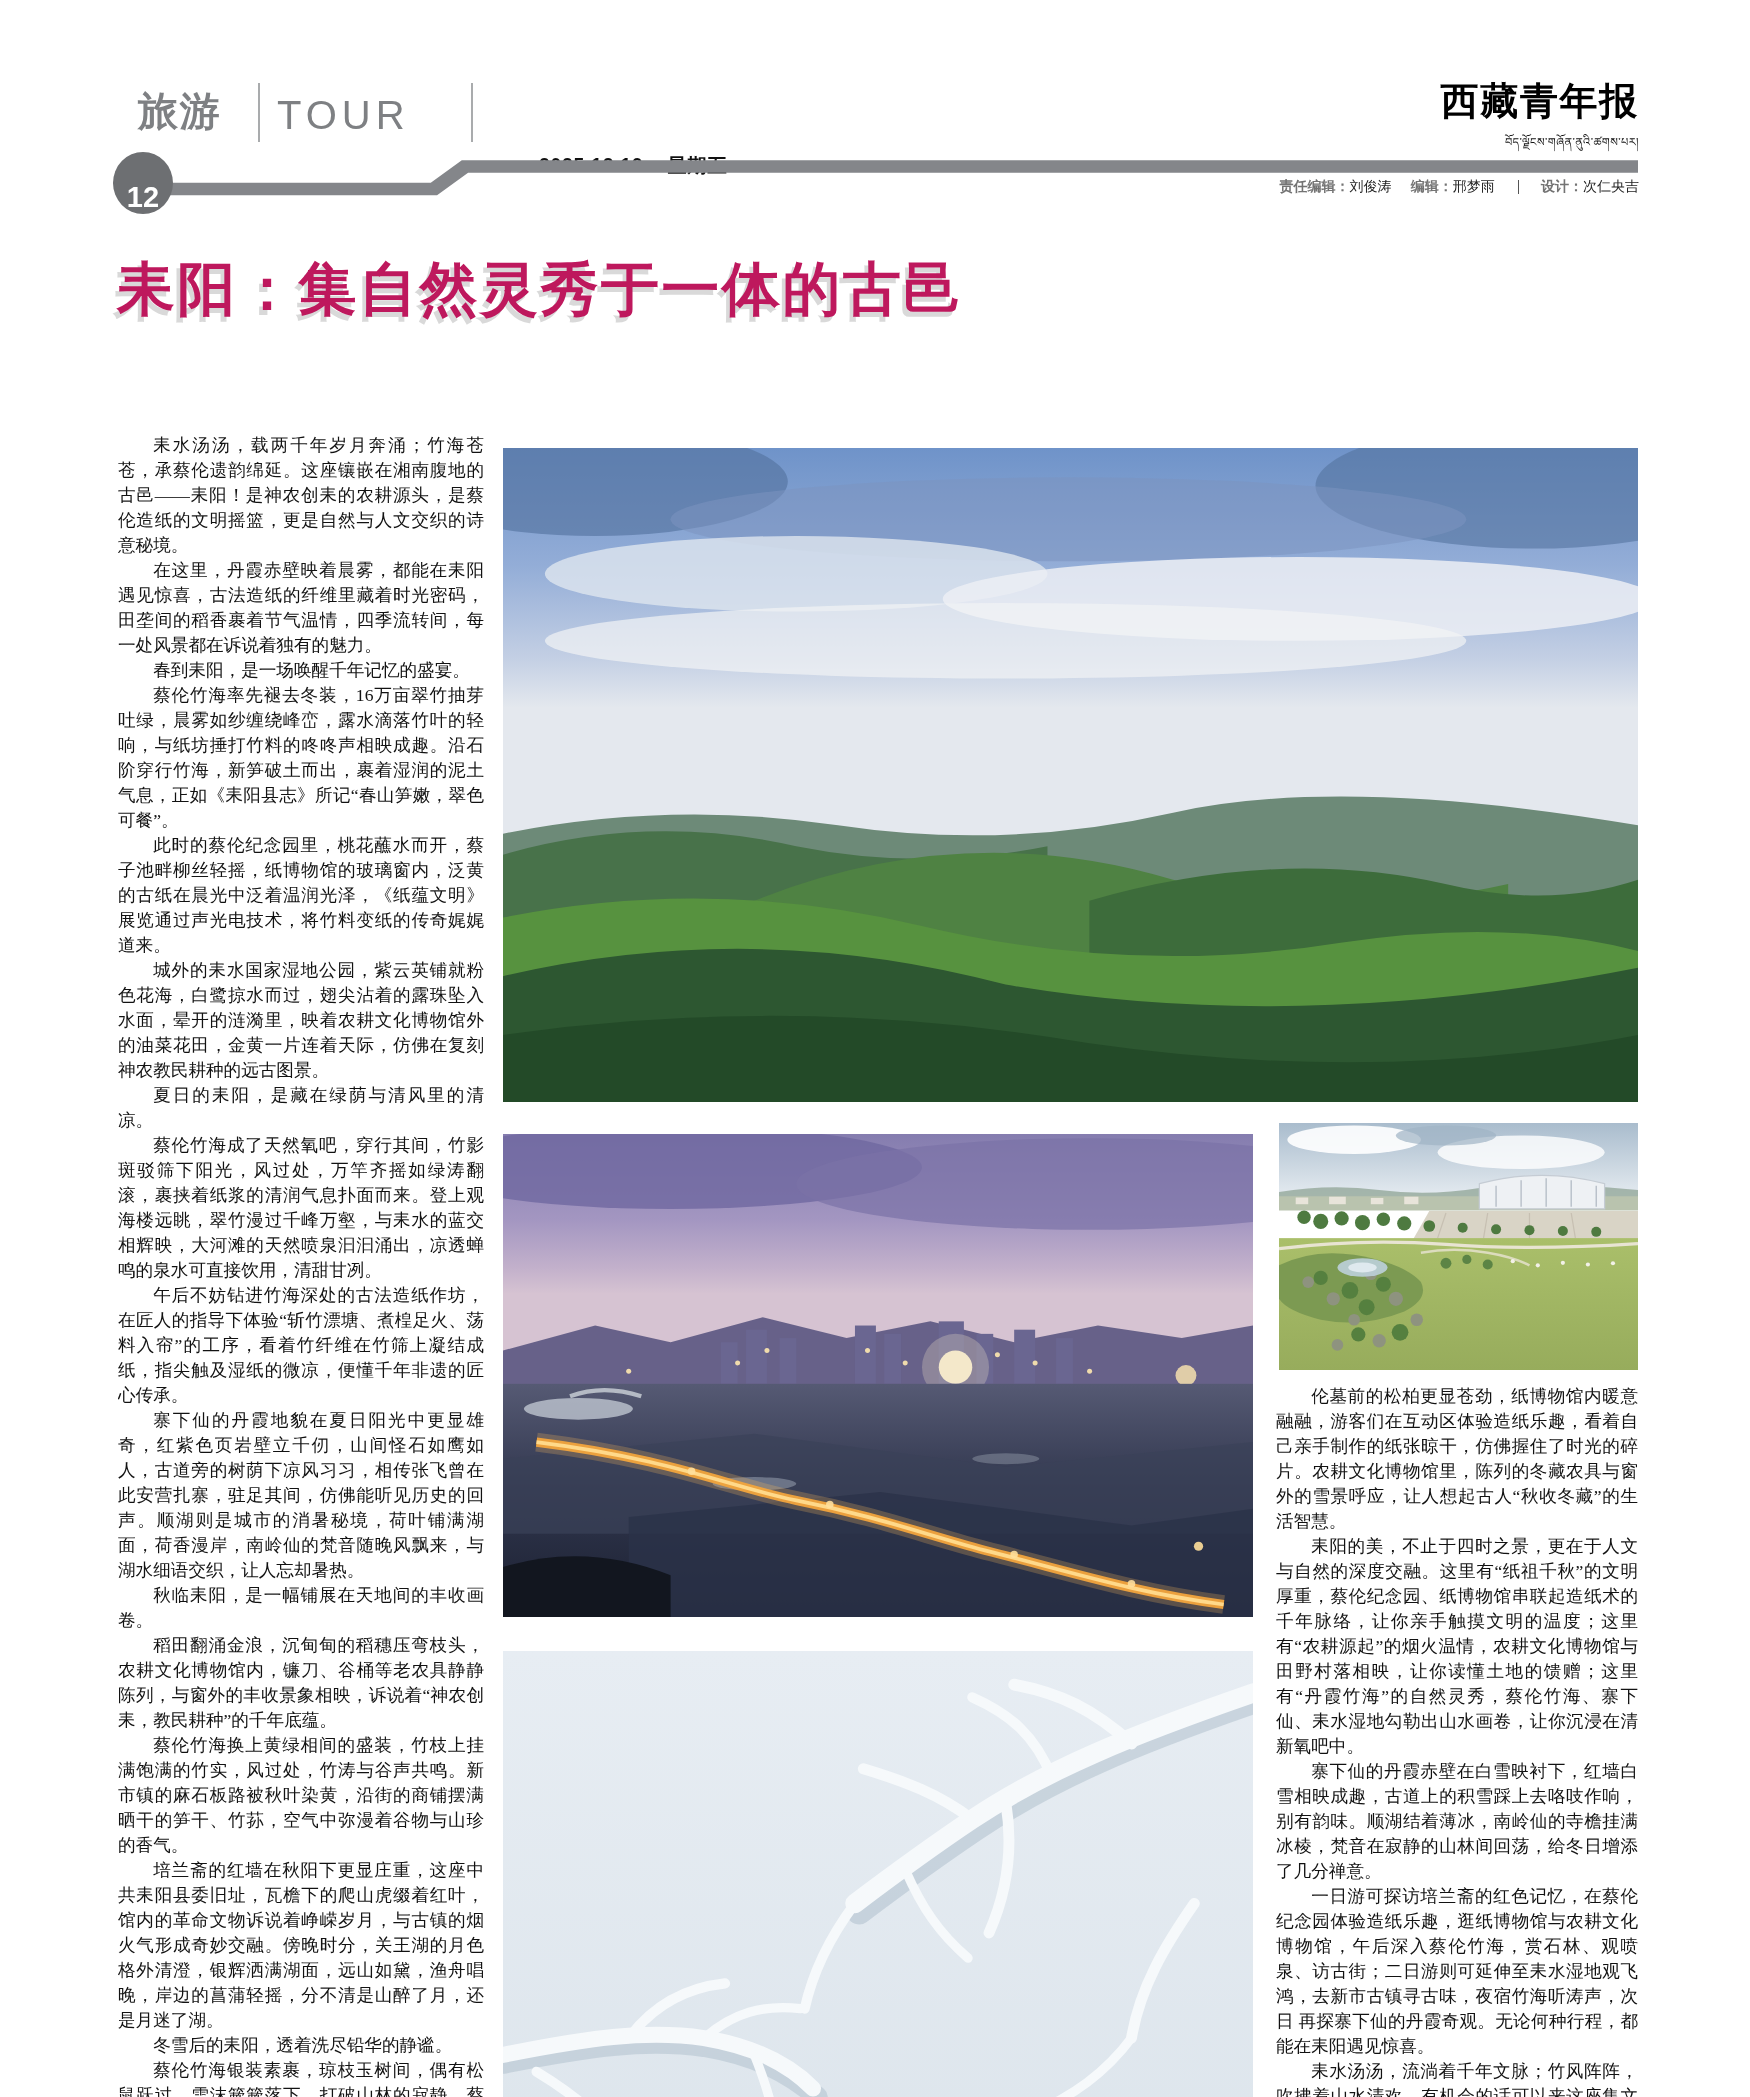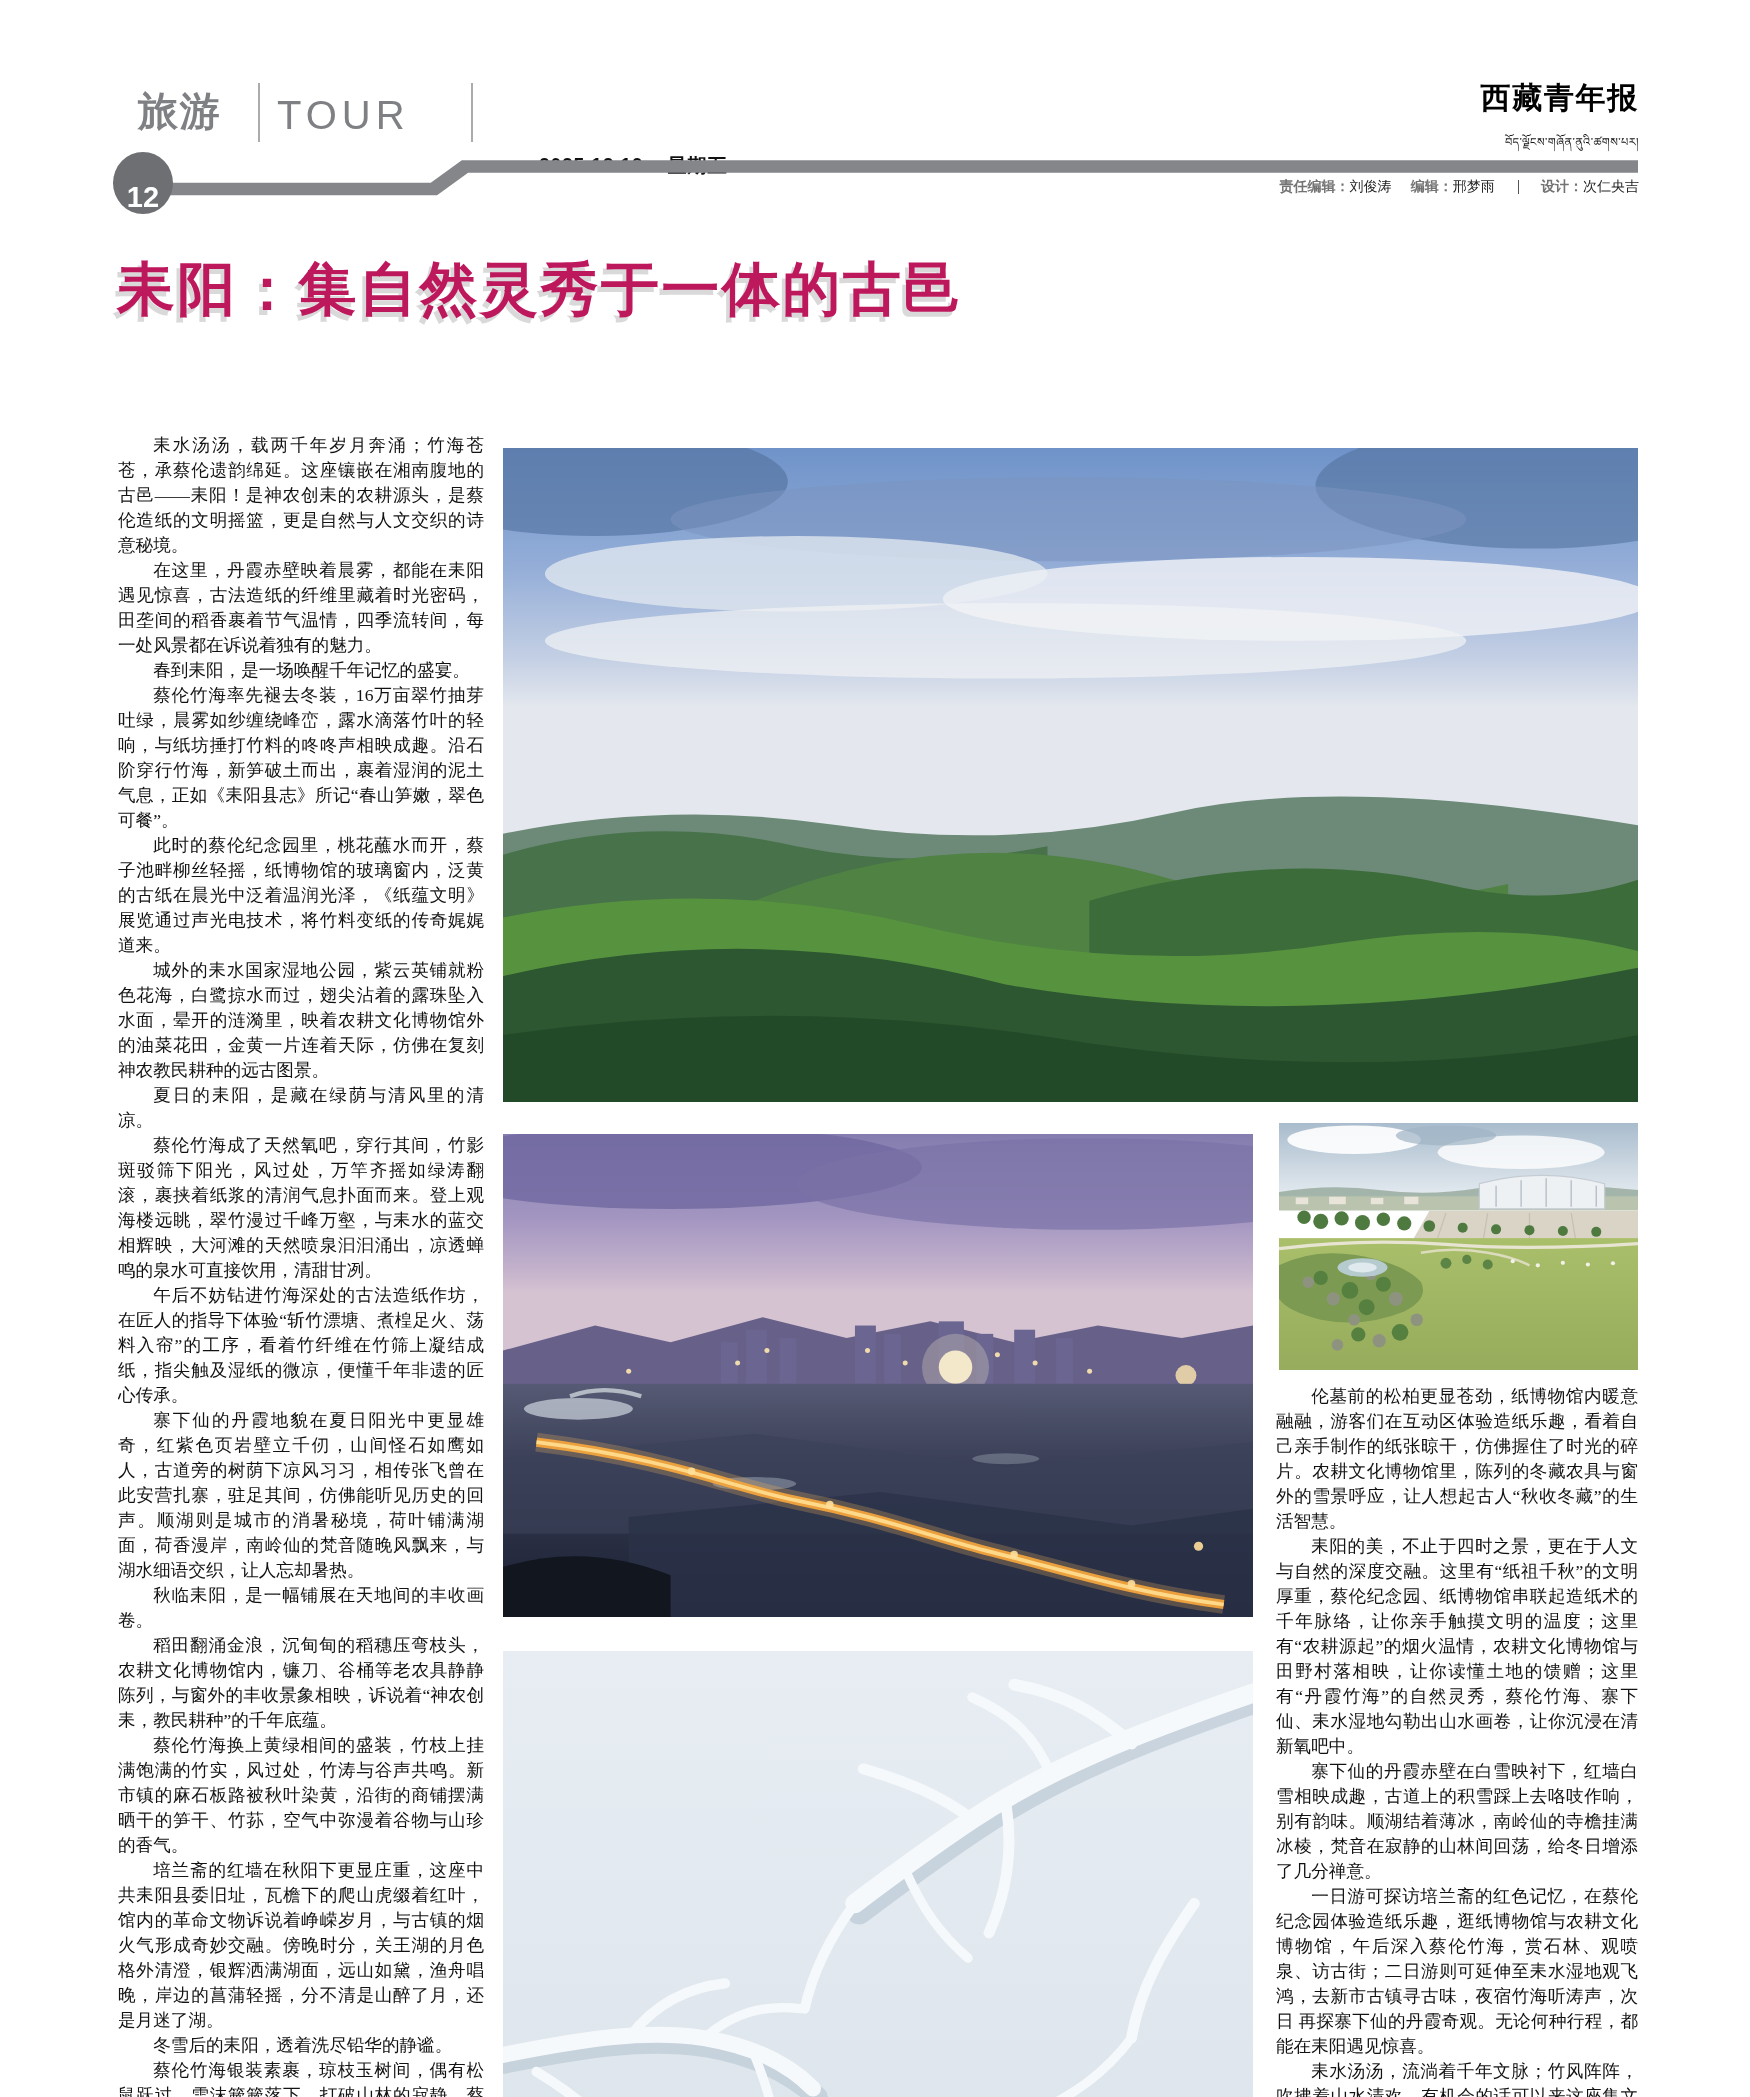--- a/index.html
+++ b/index.html
@@ -33,21 +33,21 @@
   }
   .date-line{
     position:absolute;left:539px;top:124px;
     font-family:"Liberation Sans","DejaVu Sans",sans-serif;
     font-size:19.3px;font-weight:bold;color:#111;letter-spacing:0.8px;margin-top:28px;
   }
   .date-line .wd{margin-left:17.6px;}
   .masthead{
     position:absolute;right:112px;top:82px;text-align:right;
     font-family:"Liberation Serif","DejaVu Serif",serif;
-    font-size:30px;font-weight:bold;color:#000;line-height:1.05;letter-spacing:1.7px;
+    font-size:38px;font-weight:bold;color:#000;line-height:1.05;letter-spacing:1.7px;
   }
   .masthead-tibetan{
     position:absolute;right:112px;top:129px;text-align:right;
     font-size:11.3px;color:#111;letter-spacing:0.4px;
     font-family:"DejaVu Sans",sans-serif;
   }
   .header-bar{position:absolute;left:117px;top:151px;width:1521px;height:50px;z-index:1;}
   .credits{
     position:absolute;right:112px;top:178px;
     font-family:"Liberation Sans","DejaVu Sans",sans-serif;

